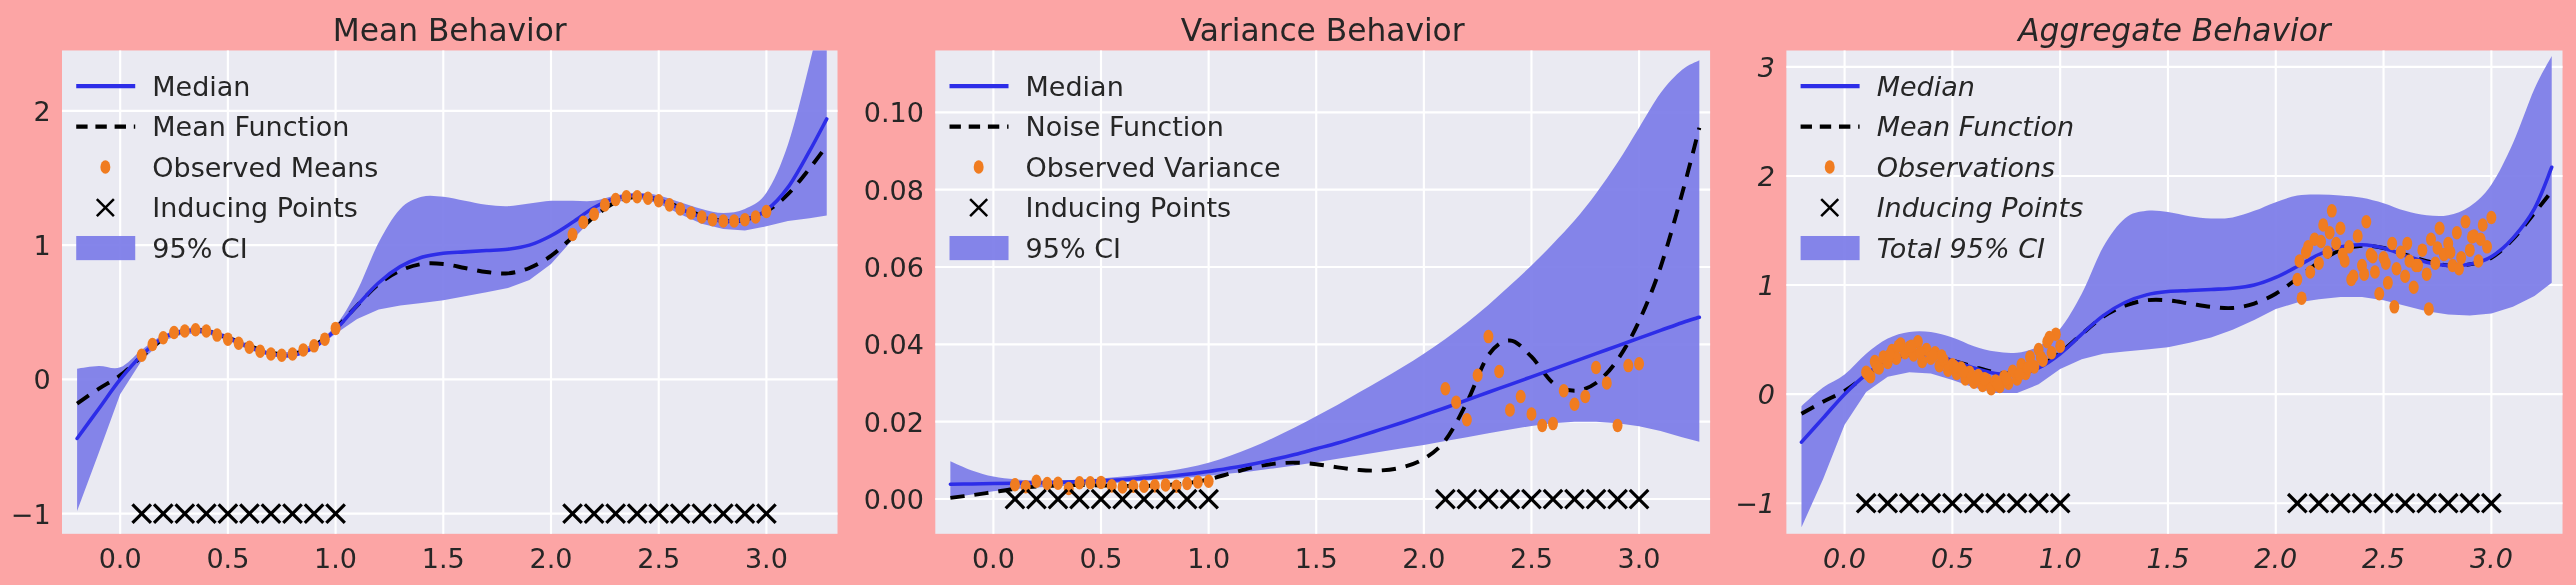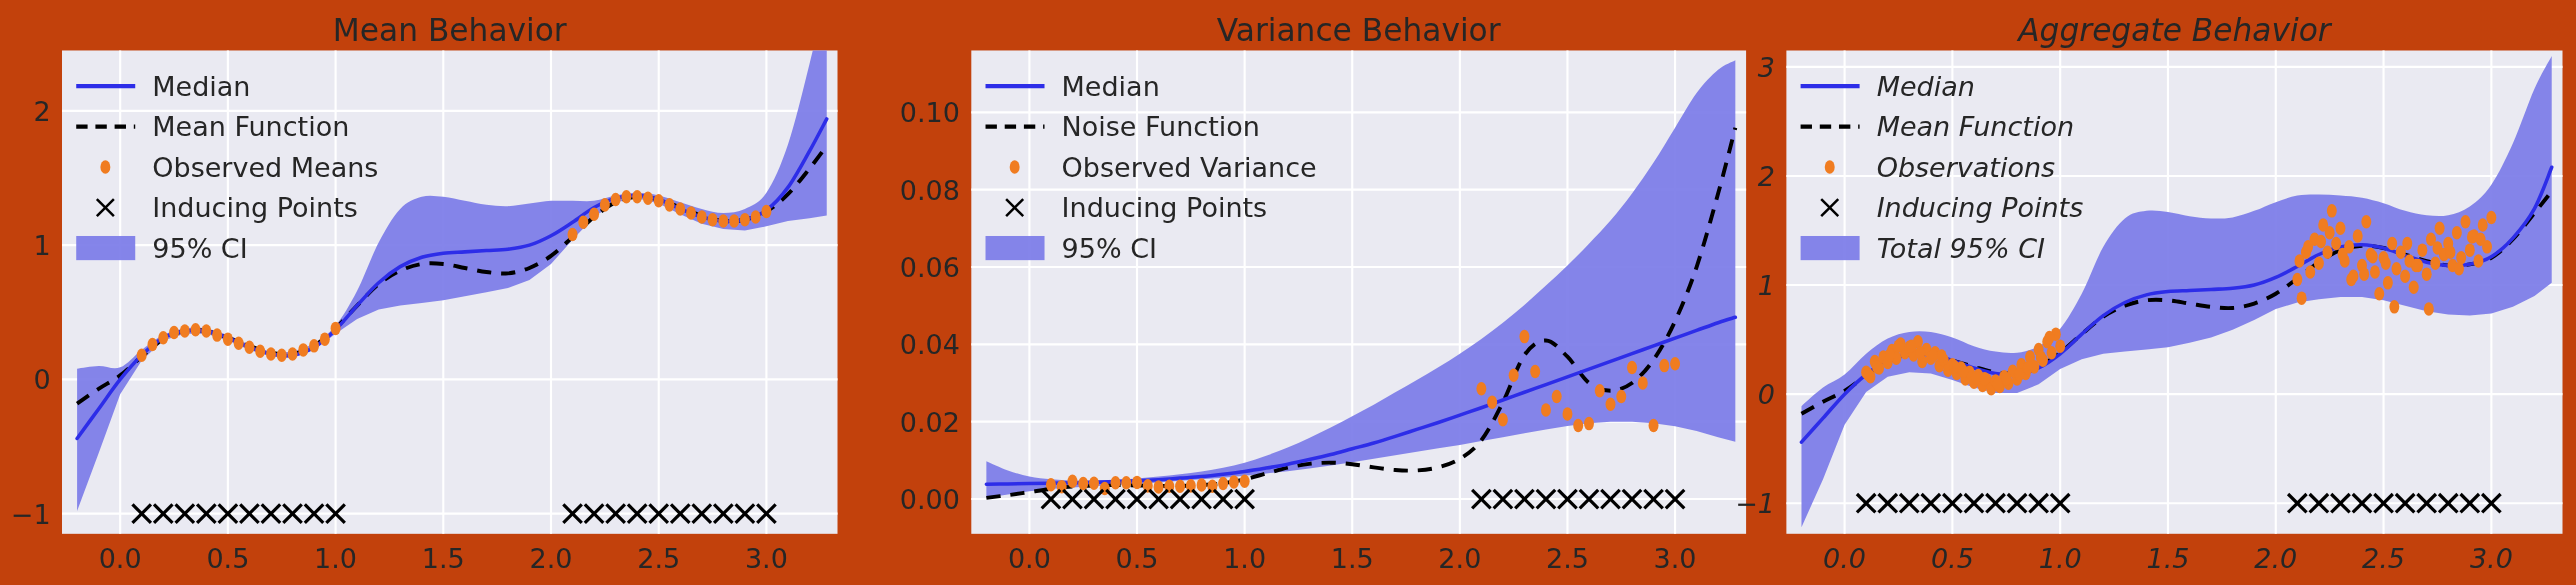--- a/index.html
+++ b/index.html
@@ -10,21 +10,21 @@
   body {
     width: 2576px;
     height: 585px;
     font-family: "DejaVu Sans", sans-serif;
     overflow: hidden;
   }
   #figure {
     position: relative;
     width: 2576px;
     height: 585px;
-    background: #c2410c;
+    background: #fca5a5;
   }
   .panel {
     position: absolute;
     top: 0;
     height: 585px;
   }
   .panel-svg {
     display: block;
   }
   .axes-bg { fill: #EAEAF2; }
@@ -282,21 +282,21 @@
             </g>
             <text x="214" y="292" class="legend-text">Inducing Points</text>
           </g>
           <g>
             <rect x="107" y="332" width="83" height="34" class="legend-swatch"></rect>
             <text x="214" y="349" class="legend-text">95% CI</text>
           </g>
         </g>
       </svg>
     </div>
-    <div class="panel" style="left: 859px; width: 862px; margin-left: 36px;">
+    <div class="panel" style="left: 859px; width: 862px;">
       <svg width="862" height="585" viewBox="0 0 1212 823" class="panel-svg">
         <text x="652" y="58" class="panel-title">Variance Behavior</text>
         <rect x="107" y="71" width="1090" height="680" class="axes-bg"></rect>
         <g>
           <line x1="188.75" y1="71" x2="188.75" y2="751" class="gridline"></line>
           <line x1="340.1388888888889" y1="71" x2="340.1388888888889" y2="751" class="gridline"></line>
           <line x1="491.5277777777778" y1="71" x2="491.5277777777778" y2="751" class="gridline"></line>
           <line x1="642.9166666666666" y1="71" x2="642.9166666666666" y2="751" class="gridline"></line>
           <line x1="794.3055555555555" y1="71" x2="794.3055555555555" y2="751" class="gridline"></line>
           <line x1="945.6944444444443" y1="71" x2="945.6944444444443" y2="751" class="gridline"></line>

